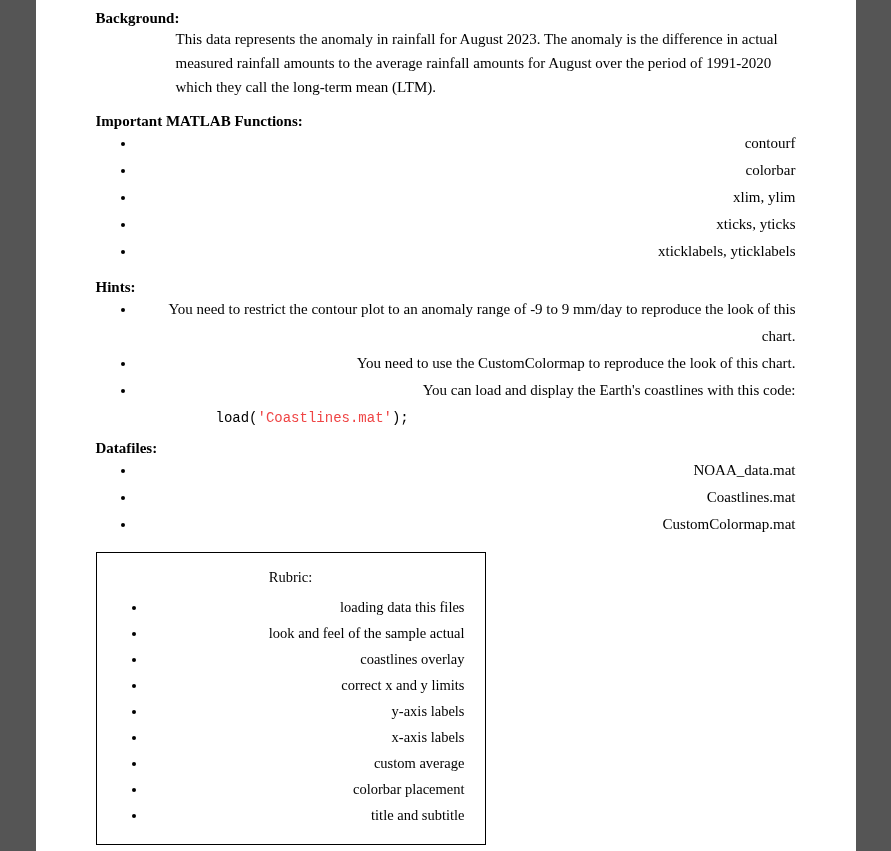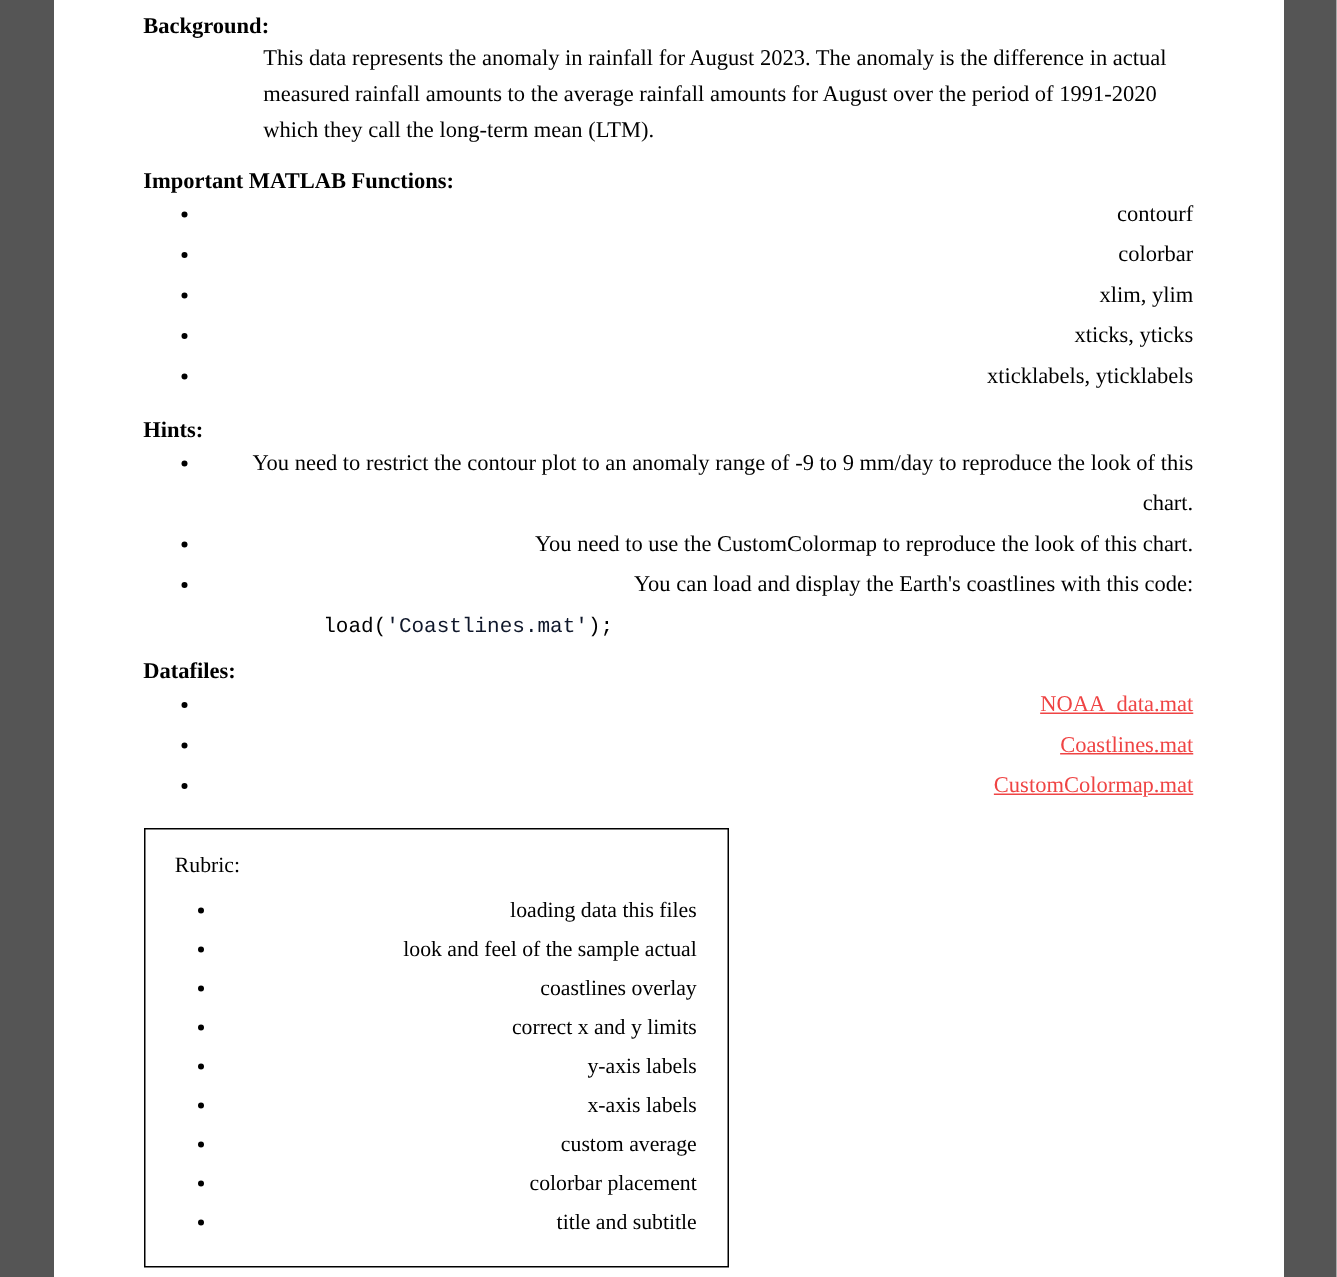--- a/index.html
+++ b/index.html
@@ -43,41 +43,41 @@
       margin-left: 40px;
       line-height: 1.8;
     }
 
     ul li {
       margin-bottom: 0;
       text-align: right;
     }
 
     .string-val {
-      color: #0f172a;
+      color: #ef4444;
     }
 
     .link {
-      color: #ef4444;
-      text-decoration: underline;
+      color: #000000;
       cursor: pointer;
     }
 
     .rubric-box {
       border: 1px solid #000;
       padding: 12px 20px 16px 20px;
       margin-top: 10px;
       width: 390px;
       font-size: 14.5px;
       line-height: 1.7;
     }
 
     .rubric-box .rubric-title {
       font-weight: normal;
       margin-bottom: 4px;
+      text-align: center;
     }
 
     .rubric-box ul {
       margin-left: 30px;
     }
 
     .code-line {
       font-family: "Courier New", Courier, monospace;
       font-size: 14px;
     }

